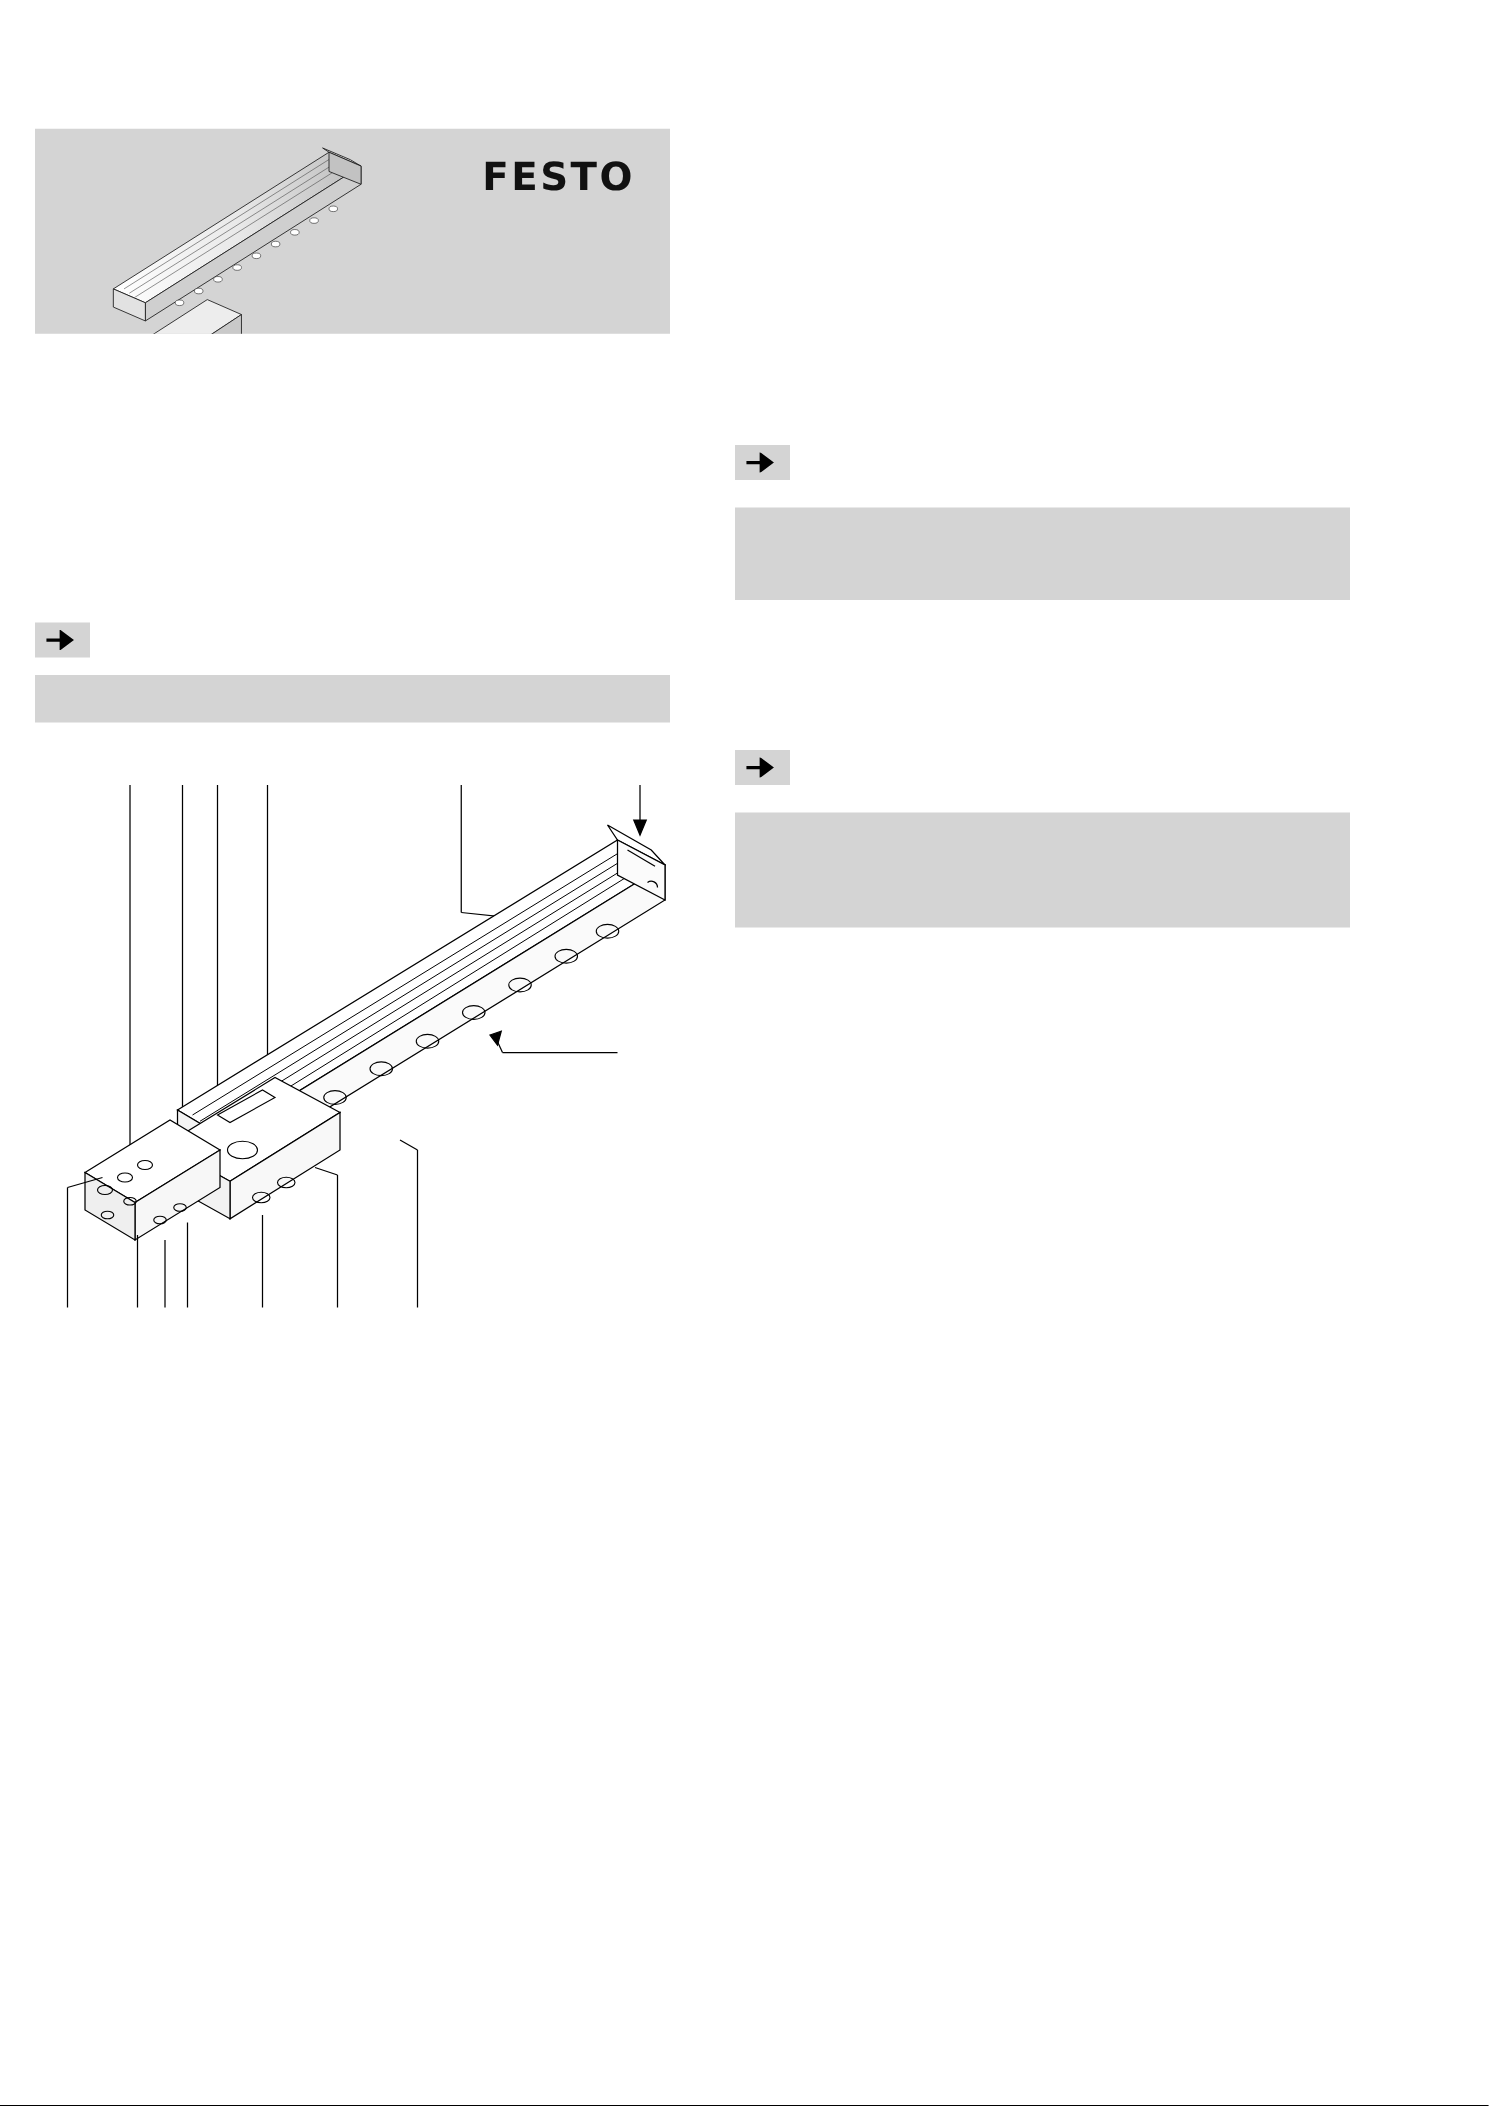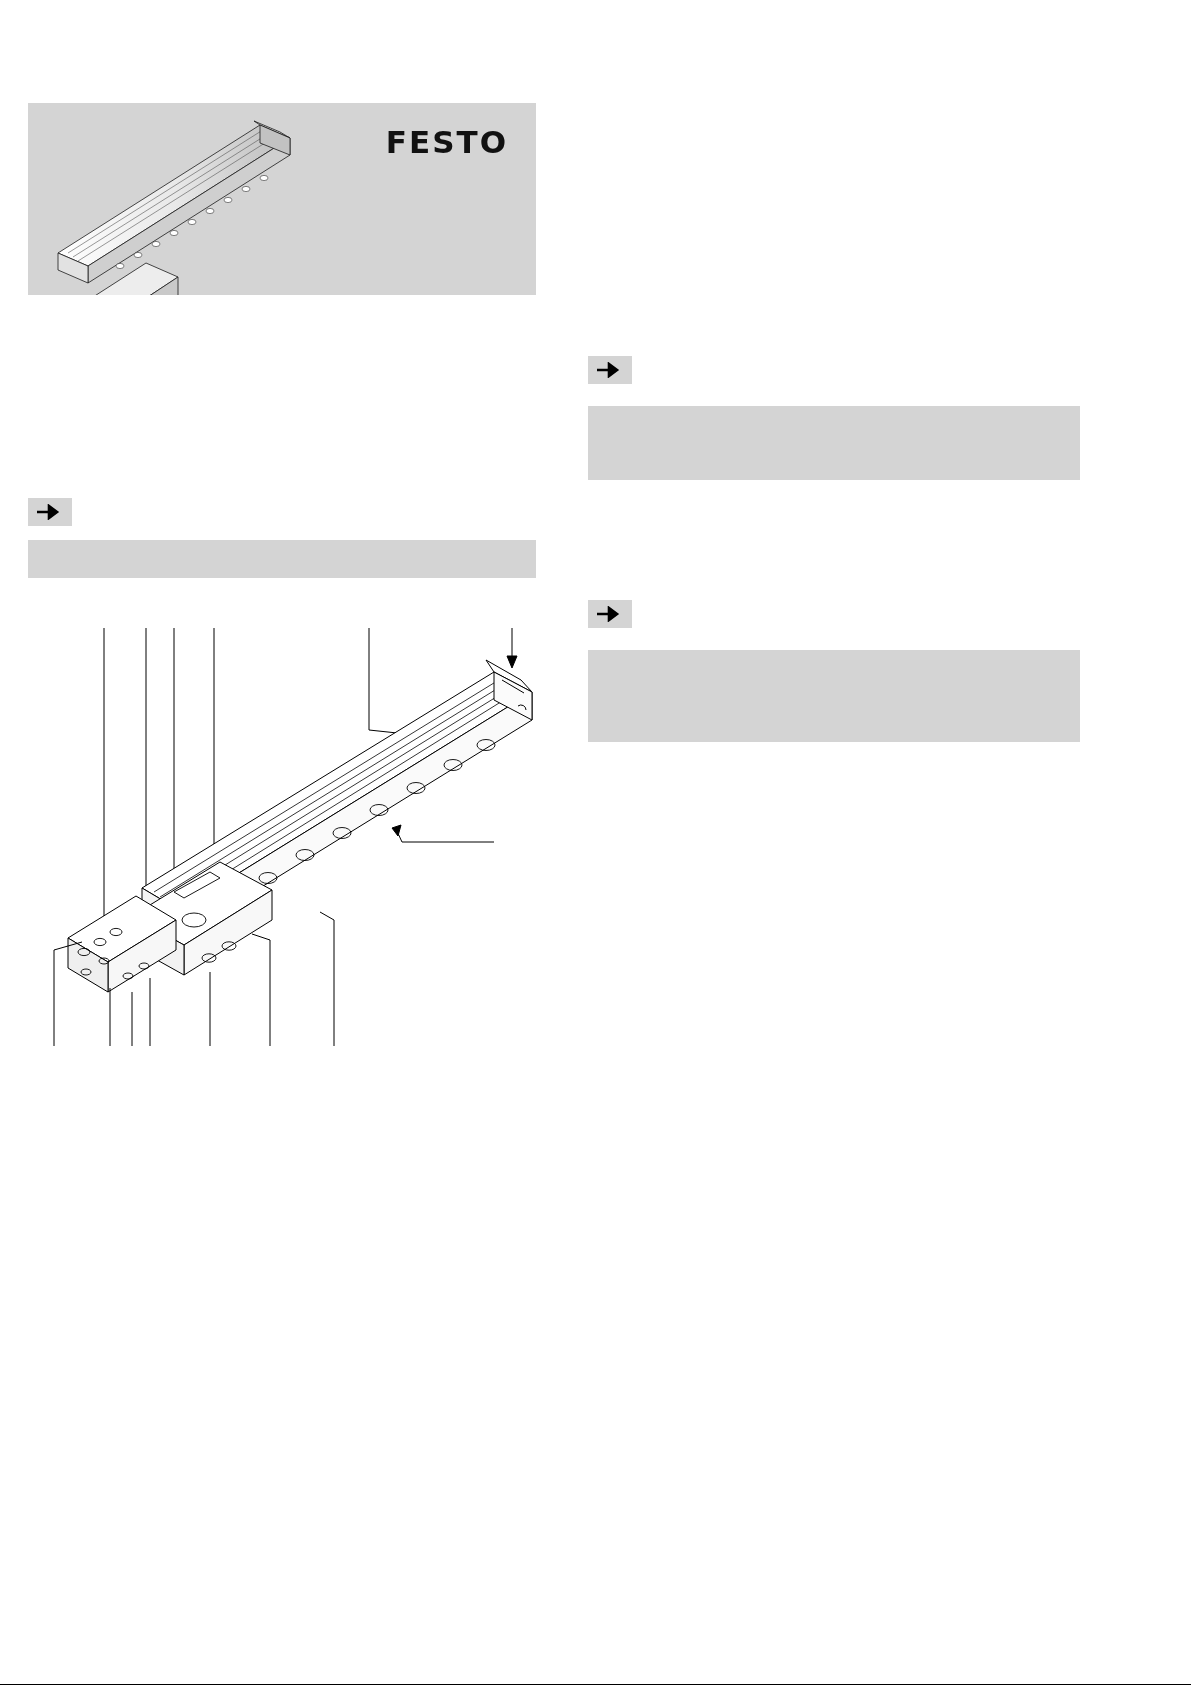--- a/index.html
+++ b/index.html
@@ -19,21 +19,21 @@
     position: absolute;
     inset: 0;
   }
 
   
   .photo-box {
     position: absolute;
     left: 28px;
     top: 103px;
     width: 508px;
-    height: 192px;
+    height: 164px;
     background: #d4d4d4;
   }
   .festo-logo {
     position: absolute;
     right: 28px;
     top: 24px;
     font-family: "DejaVu Sans", sans-serif;
     font-weight: bold;
     font-size: 31px;
     letter-spacing: 2px;

